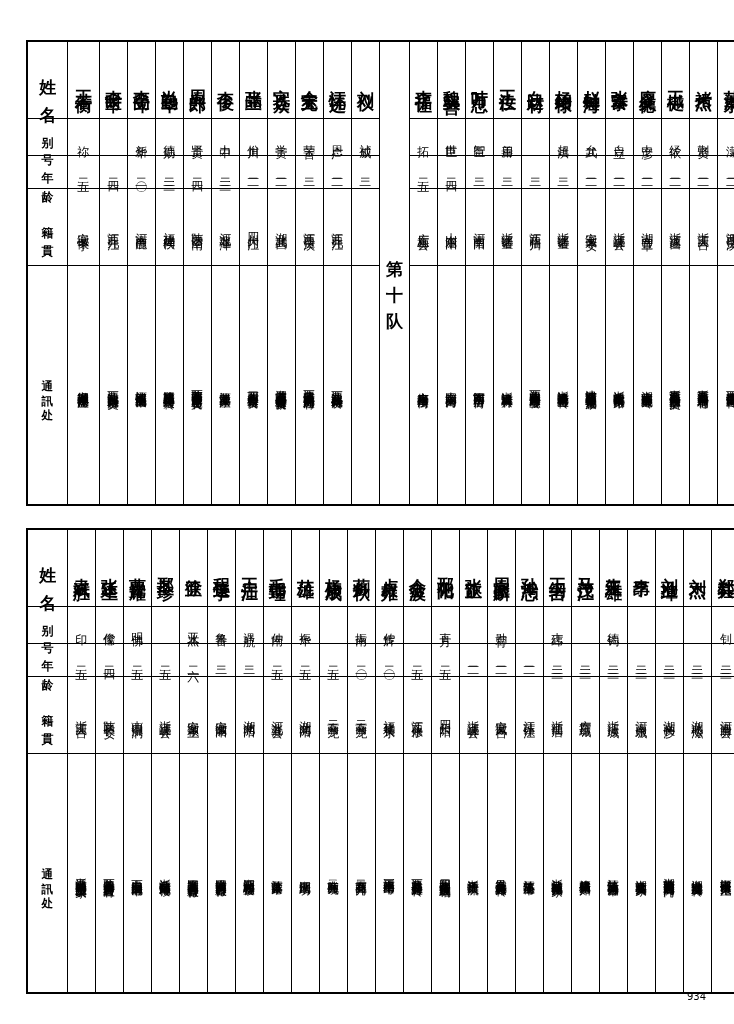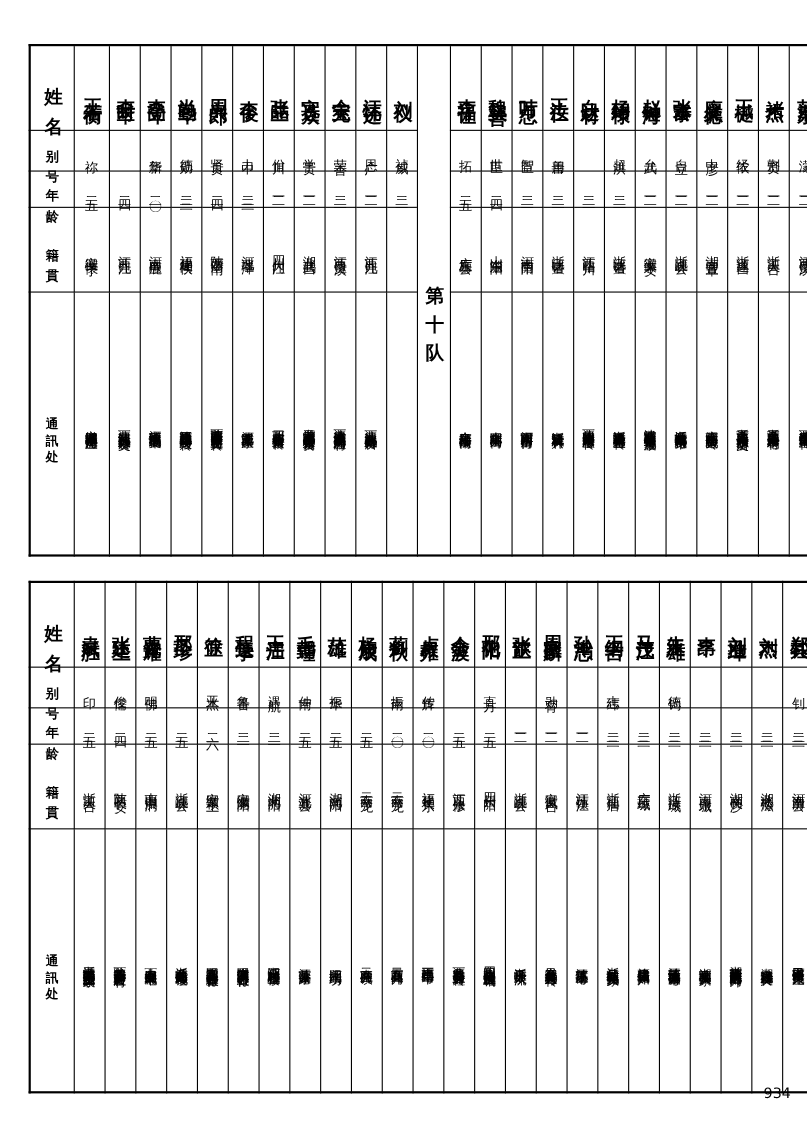--- a/index.html
+++ b/index.html
@@ -51,23 +51,23 @@
   tr.r-origin .v{font-size:12px;letter-spacing:2px;}
   tr.r-addr  .v{font-size:11.5px;letter-spacing:0.5px;}
 
   .hdr-col{width:36px;}
   .team-col .v{font-size:19px;font-weight:bold;letter-spacing:10px;}
 
   .gap{height:22px;}
 
   .pagenum{
     position:absolute;
-    right:15px;
+    right:28px;
     bottom:22px;
-    font-size:13px;
+    font-size:10px;
     font-family:"DejaVu Sans","Liberation Sans",sans-serif;
   }
 </style>
 </head>
 <body>
 
 <div class="page">
 
   <table class="roster">
     <colgroup>

